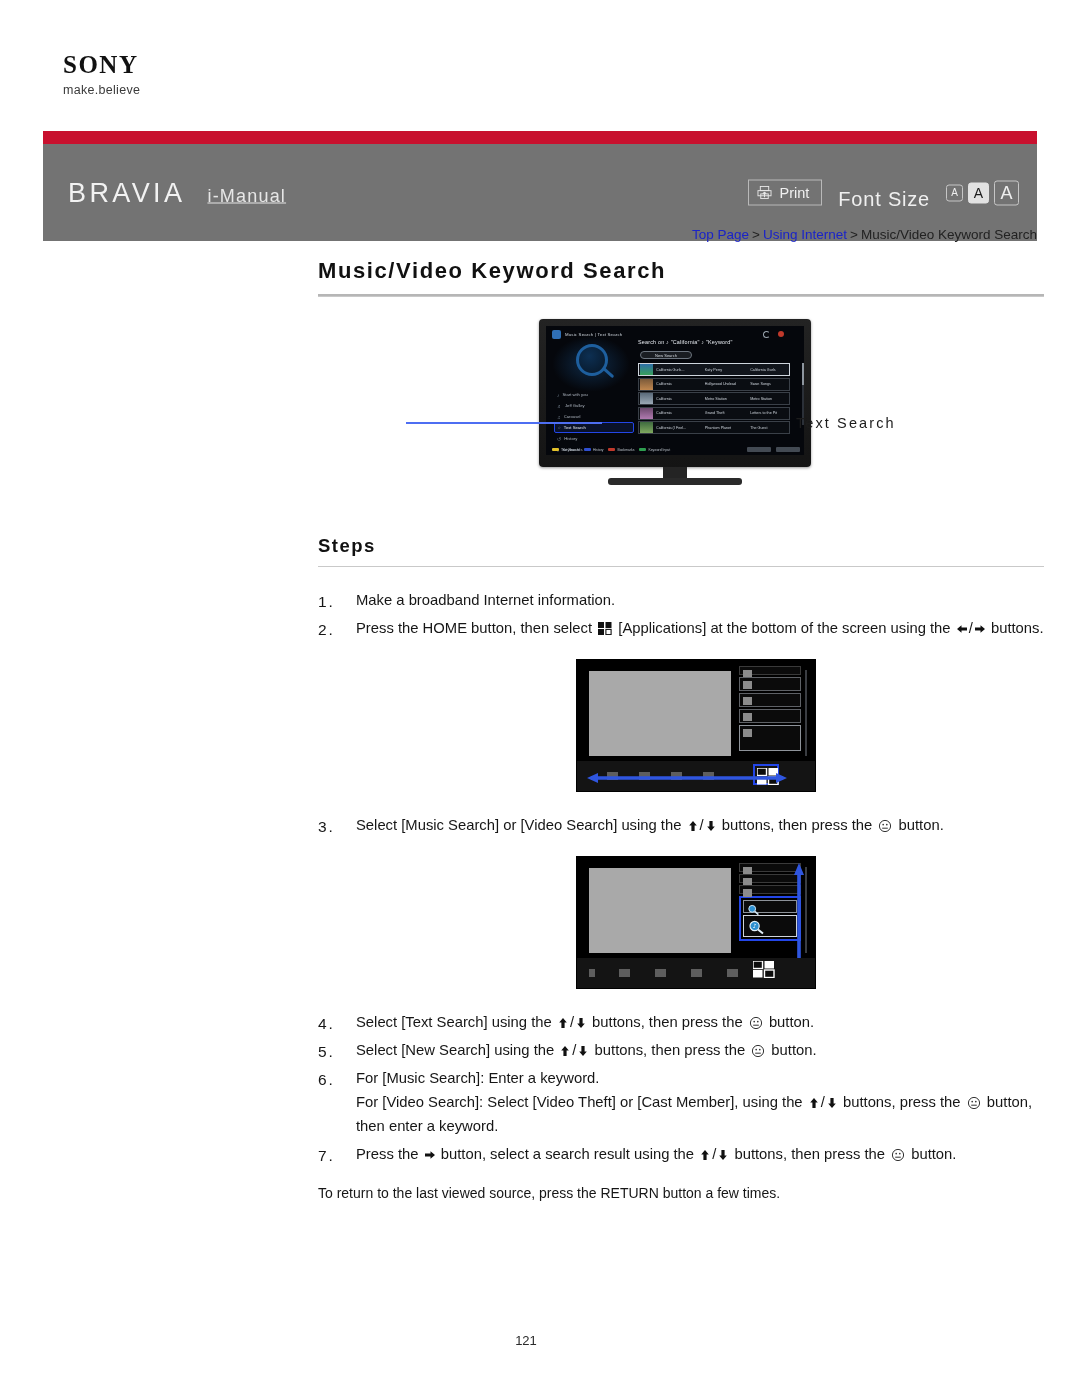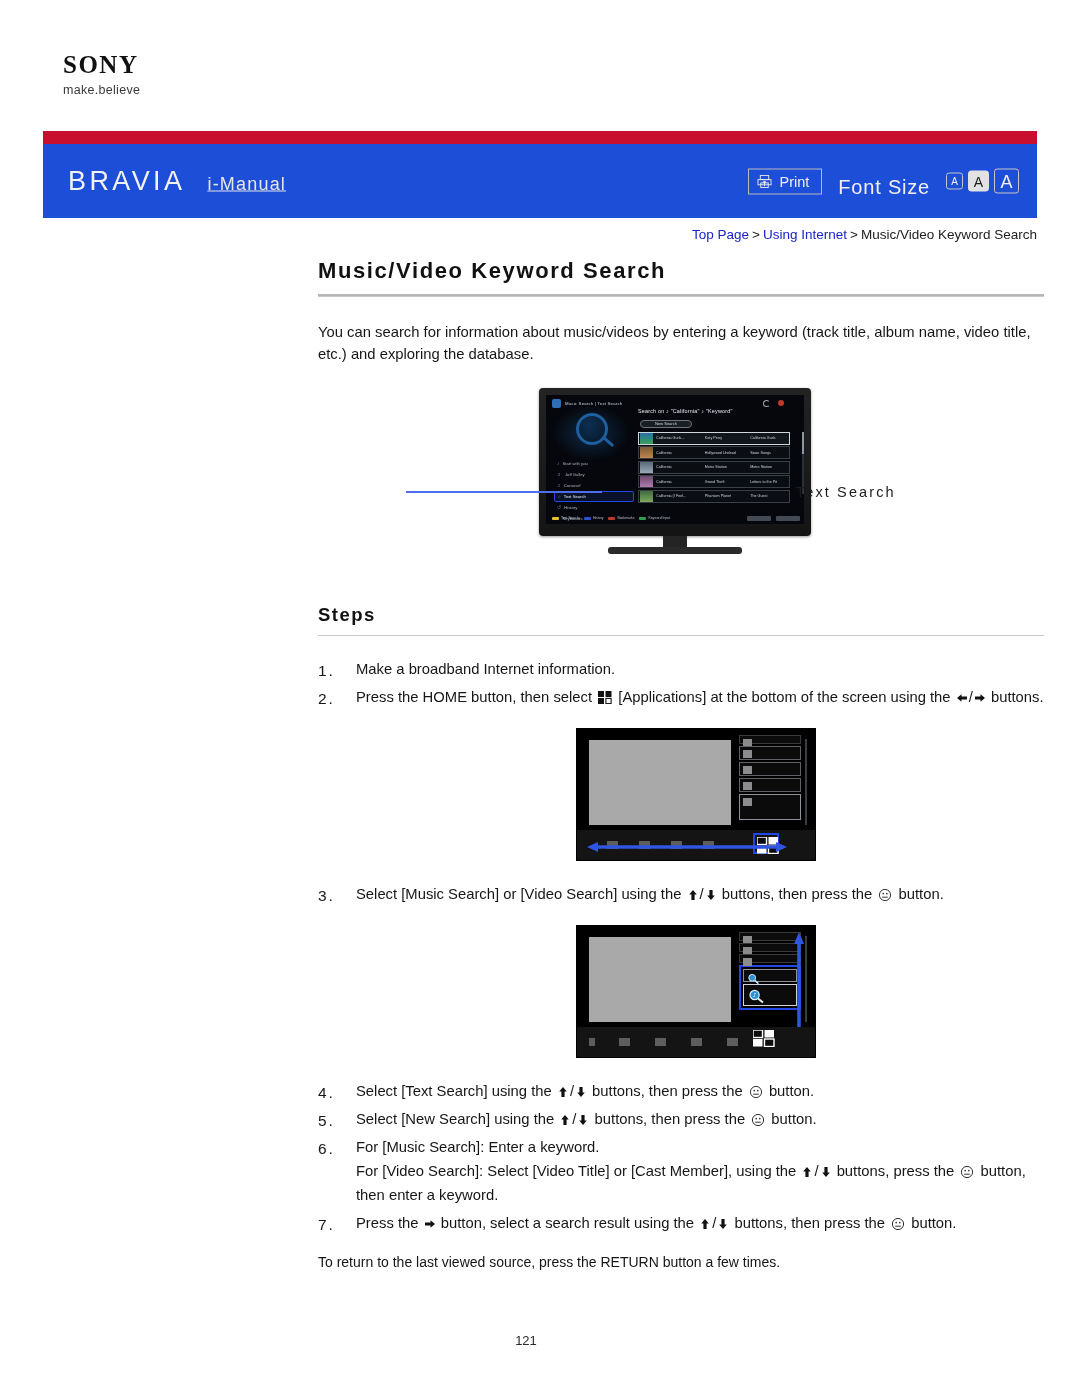--- a/index.html
+++ b/index.html
@@ -34,22 +34,22 @@
   }
 
   
   .redbar {
     position: absolute; left: 43px; top: 131px;
     width: 994px; height: 13px;
     background: #c8102e;
   }
   .header {
     position: absolute; left: 43px; top: 144px;
-    width: 994px; height: 74px;
-    background: #1d4ed8;
+    width: 994px; height: 97px;
+    background: #737373;
   }
   .header-left {
     position: absolute; left: 25px; top: 50%;
     transform: translateY(-50%);
     display: flex; align-items: baseline; gap: 22px;
   }
   .bravia {
     font-size: 27px;
     letter-spacing: 3.4px;
     color: #f2f2f2;
@@ -352,21 +352,20 @@
   <a href="#">Top Page</a><span class="sep">&gt;</span><a href="#">Using Internet</a><span class="sep">&gt;</span><span>Music/Video Keyword Search</span>
 </div>
 
 <div class="content">
 
   <h1 class="page-title">Music/Video Keyword Search</h1>
   <div class="rule-strong"></div>
 
   <div class="rule-light"></div>
 
-  <p class="body">You can search for information about music/videos by entering a keyword (track title, album name, video title, etc.) and exploring the database.</p>
 
   <div class="tv-wrap">
 
     <div class="tv-photo">
       <div class="tv-screen">
 
         <div class="tvs-glow"></div>
 
         <div class="tvs-topbar">
           <span class="tvs-appico"></span>
@@ -635,21 +634,21 @@
             <path d="M6 11 L9.8 6.5 L7.6 6.5 L7.6 1 L4.4 1 L4.4 6.5 L2.2 6.5 Z" fill="#111"></path>
           </svg></span><span> buttons, then press the </span><span class="ico ico-enter"><svg viewBox="0 0 14 14" width="14" height="14">
             <circle cx="7" cy="7" r="5.6" fill="none" stroke="#333" stroke-width="1"></circle>
             <circle cx="5.2" cy="5.6" r="0.85" fill="#333"></circle>
             <circle cx="8.8" cy="5.6" r="0.85" fill="#333"></circle>
             <path d="M4.2 9.2 L9.8 9.2" stroke="#333" stroke-width="1"></path>
           </svg></span><span> button.</span>
     </li>
     <li>
       <span class="num">6.</span>
-      <span>For [Music Search]: Enter a keyword.</span><br><span>For [Video Search]: Select [Video Title] or [Cast Member], using the </span><span class="ico ico-arrow"><svg viewBox="0 0 12 12" width="12" height="12">
+      <span>For [Music Search]: Enter a keyword.</span><br><span>For [Video Search]: Select [Video Theft] or [Cast Member], using the </span><span class="ico ico-arrow"><svg viewBox="0 0 12 12" width="12" height="12">
             <path d="M6 1 L9.8 5.5 L7.6 5.5 L7.6 11 L4.4 11 L4.4 5.5 L2.2 5.5 Z" fill="#111"></path>
           </svg></span><span>/</span><span class="ico ico-arrow"><svg viewBox="0 0 12 12" width="12" height="12">
             <path d="M6 11 L9.8 6.5 L7.6 6.5 L7.6 1 L4.4 1 L4.4 6.5 L2.2 6.5 Z" fill="#111"></path>
           </svg></span><span> buttons, press the </span><span class="ico ico-enter"><svg viewBox="0 0 14 14" width="14" height="14">
             <circle cx="7" cy="7" r="5.6" fill="none" stroke="#333" stroke-width="1"></circle>
             <circle cx="5.2" cy="5.6" r="0.85" fill="#333"></circle>
             <circle cx="8.8" cy="5.6" r="0.85" fill="#333"></circle>
             <path d="M4.2 9.2 L9.8 9.2" stroke="#333" stroke-width="1"></path>
           </svg></span><span> button, then enter a keyword.</span>
     </li>

